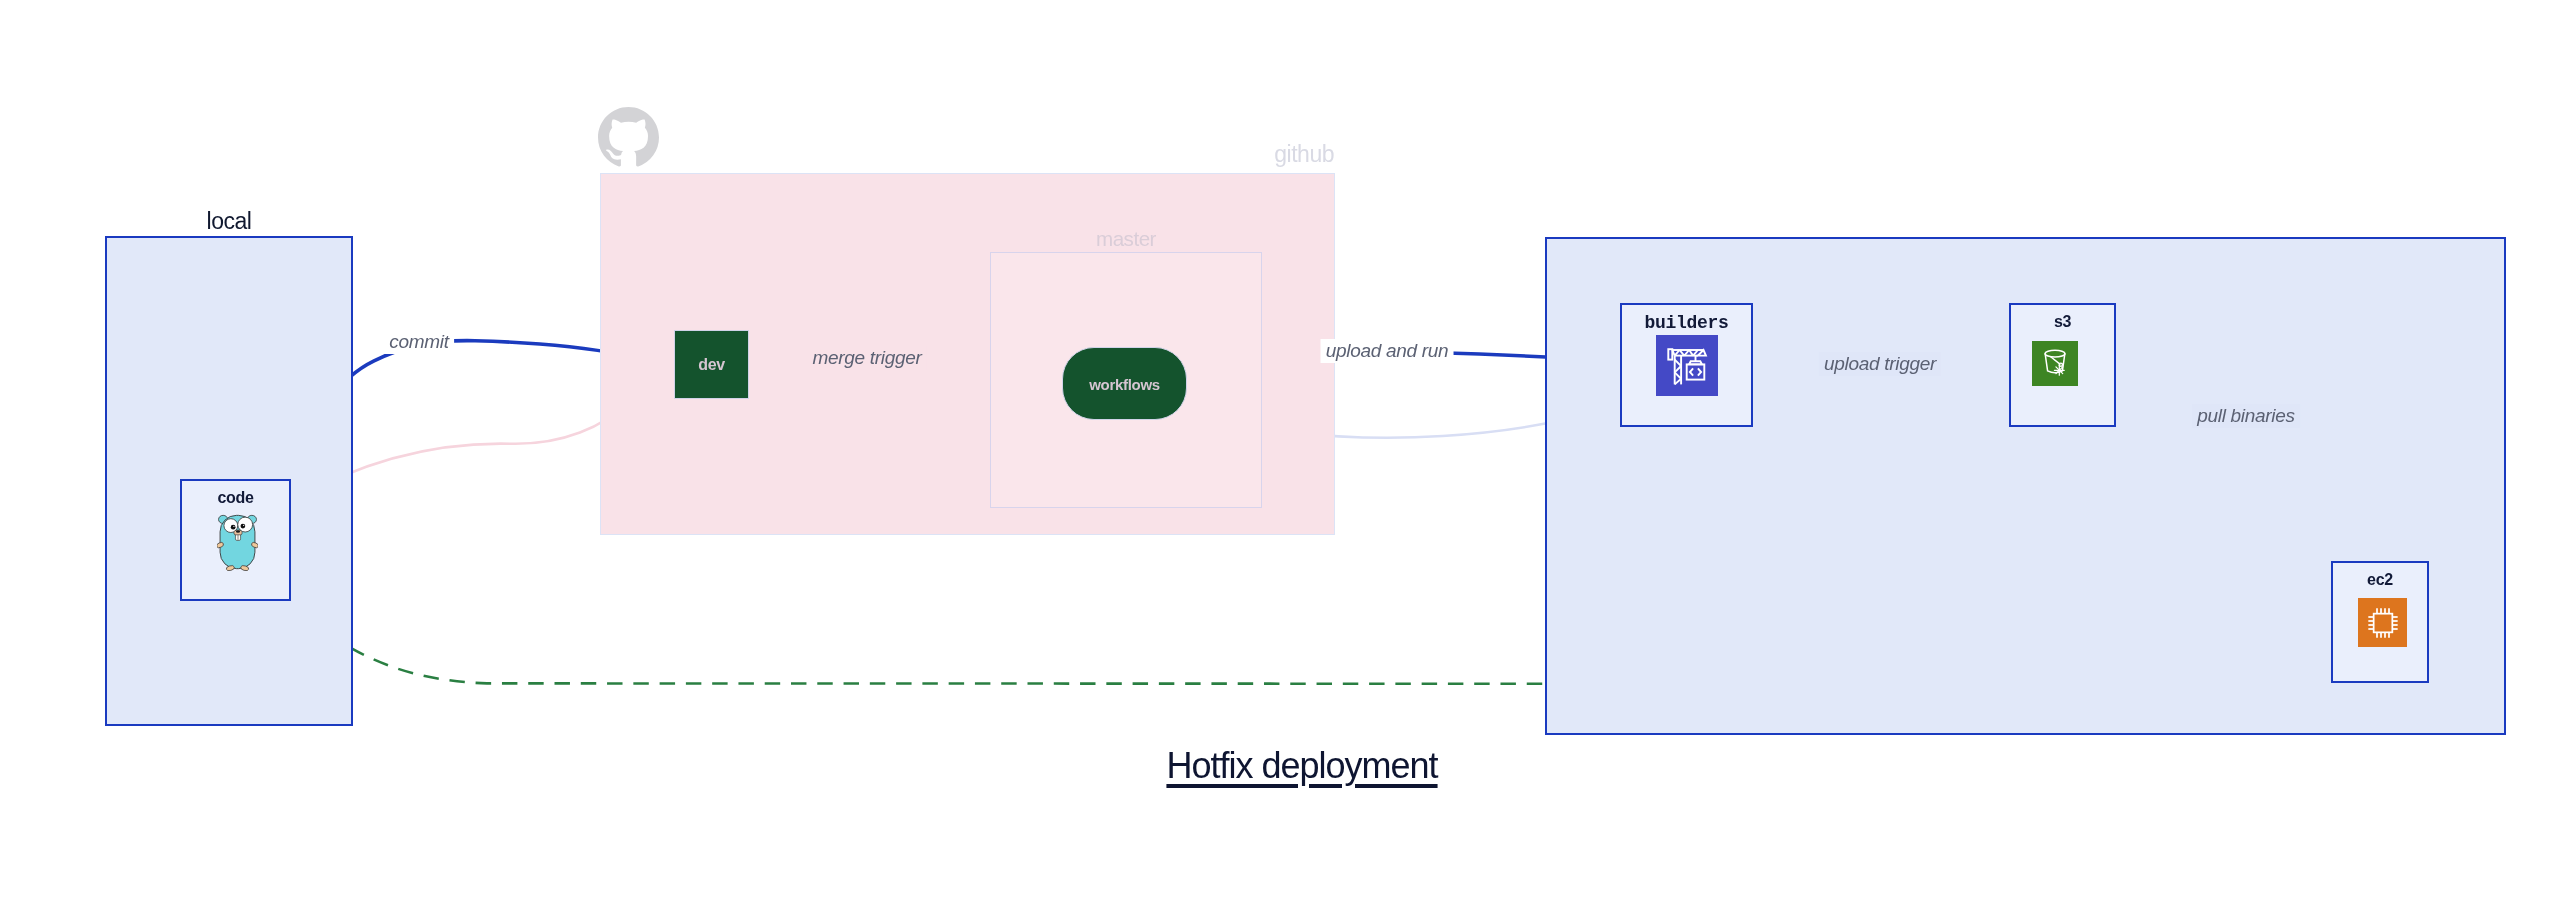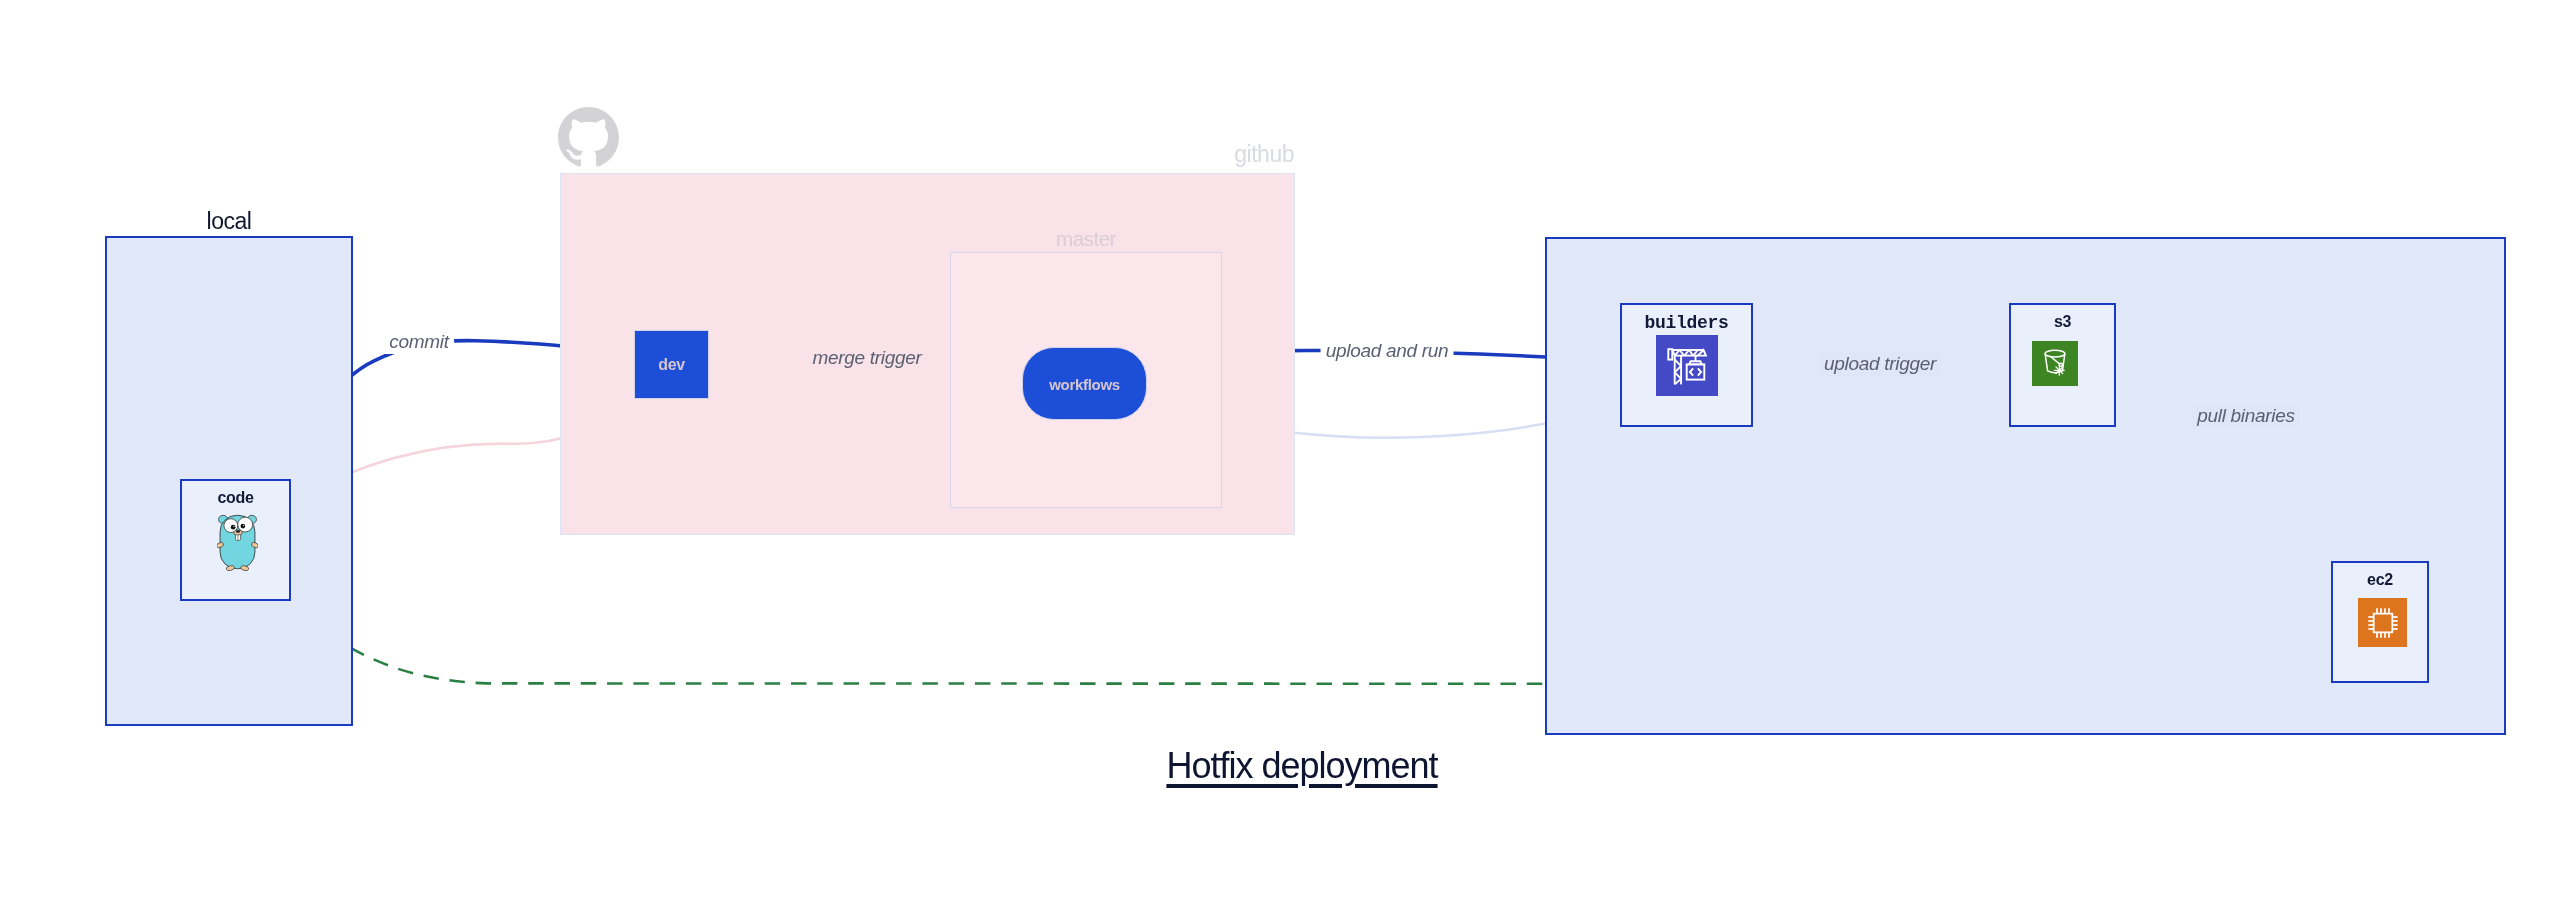--- a/index.html
+++ b/index.html
@@ -3,31 +3,31 @@
 <meta charset="utf-8">
 <style>
   html,body{margin:0;padding:0;background:#ffffff;}
   #canvas{
     position:relative;width:2604px;height:902px;background:#ffffff;overflow:hidden;
     font-family:"Liberation Sans","DejaVu Sans",sans-serif;
   }
   .abs{position:absolute;}
   
   .container-blue{background:#e1e8f9;border:2.1px solid #1a3ac0;box-sizing:border-box;}
-  .container-pink{background:#f9e2e8;border:1.5px solid #dce3f6;box-sizing:border-box;}
+  .container-pink{background:#f9e2e8;border:1.5px solid #dce3f6;box-sizing:border-box;margin-left:40px;}
   .container-faded-inner{background:rgba(255,255,255,0.16);border:1.5px solid #d8d4ec;box-sizing:border-box;}
   .container-label{
     position:absolute;left:0;right:0;top:-31px;height:29px;line-height:29px;
     text-align:center;font-size:23px;letter-spacing:-0.5px;color:#10182f;
   }
   .container-label.right{text-align:right;top:-34px;color:#d9dae4;}
   .container-label.faded{color:#dacdd8;top:-29px;font-size:20.6px;}
   
   .node-blue{background:#eaeffc;border:2.1px solid #1a3ac0;box-sizing:border-box;}
-  .node-faded{background:#1d4ed8;border:1.5px solid #d0d3e8;box-sizing:border-box;padding-left:33px;}
+  .node-faded{background:#14532d;border:1.5px solid #d0d3e8;box-sizing:border-box;padding-left:33px;}
   .node-label{
     display:block;text-align:center;margin-top:8.2px;font-weight:bold;
     font-size:16px;letter-spacing:-0.3px;color:#121a38;
   }
   .node-label.center{position:absolute;left:0;right:0;top:50%;transform:translateY(-50%);margin:0;color:#d5c5d1;}
   .icon-tile{position:absolute;display:flex;align-items:center;justify-content:center;}
   
   .edge-label{
     position:absolute;transform:translate(-50%,-50%);
     font-size:19px;font-style:italic;color:#5b6173;

